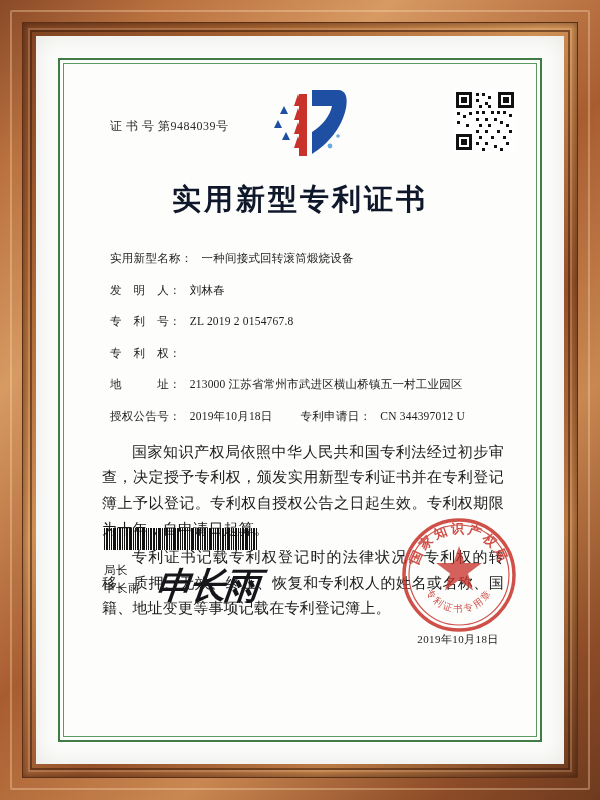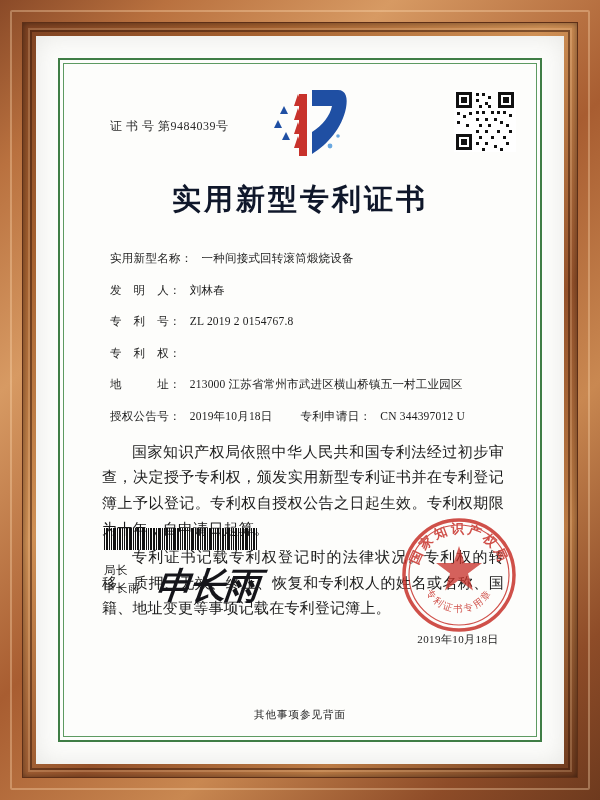--- a/index.html
+++ b/index.html
@@ -376,17 +376,16 @@
               <textPath href="#arcTop" startOffset="50%" text-anchor="middle">国家知识产权局</textPath>
             </text>
             <text font-size="9.5" fill="#c8322b" font-family="DejaVu Sans, sans-serif" letter-spacing="2">
               <textPath href="#arcBot" startOffset="50%" text-anchor="middle">专利证书专用章</textPath>
             </text>
           </g>
         </svg>
       </div>
       <div class="seal-date">2019年10月18日</div>
 
-      <div class="footnote">其他事项参见背面</div>
 
     </div>
   </div>
 </div>
 
 </body></html>

